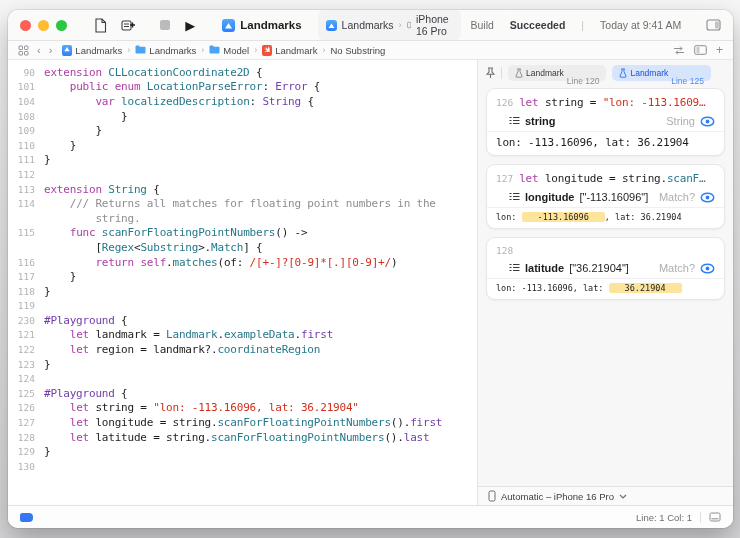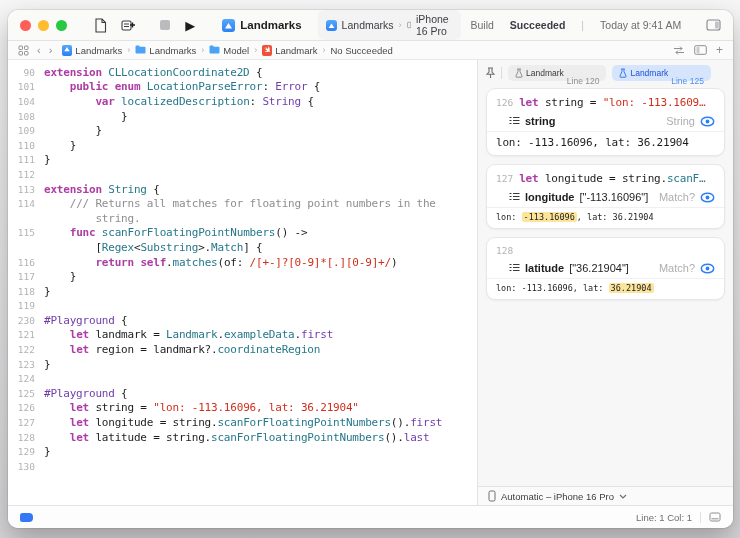--- a/index.html
+++ b/index.html
@@ -44,21 +44,21 @@
   .jb-right { margin-left:auto; display:flex; align-items:center; gap:9px; color:#8E8E93; }
 
   
   .content { flex:1; display:flex; min-height:0; }
 
   
   .editor { flex:1; background:#FFFFFF; overflow:hidden; padding-top:5px; }
   .code-line { display:flex; height:14.6px; align-items:center; white-space:pre; }
   .gutter { width:36px; flex:0 0 auto; text-align:right; padding-right:9px; font-family:"DejaVu Sans Mono", monospace; font-size:9.5px; color:#B3B3B6; }
   .code { font-family:"DejaVu Sans Mono", monospace; font-size:11px; color:#1D1D1F; letter-spacing:-0.2px; }
-  .tk-k { color:#AD3DA4; font-weight:bold; }
+  .tk-k { color:#AD3DA4; font-weight:normal; }
   .tk-t { color:#26788A; }
   .tk-p { color:#703DAA; }
   .tk-s { color:#D12F1B; }
   .tk-c { color:#8E8E93; }
   .tk-d { color:#1D1D1F; }
 
   
   .panel { width:256px; flex:0 0 auto; background:#F7F7F8; border-left:1px solid #E3E3E4; display:flex; flex-direction:column; min-height:0; }
   .chip-row { height:26px; display:flex; align-items:center; padding:0 8px; gap:6px; flex:0 0 auto; }
   .pin-btn { color:#6E6E73; display:flex; align-items:center; }
@@ -76,21 +76,21 @@
   .card-code .cnum { font-family:"DejaVu Sans Mono", monospace; font-size:9.5px; color:#B3B3B6; margin-right:6px; }
   .card-code .ccode { font-family:"DejaVu Sans Mono", monospace; font-size:11px; letter-spacing:-0.2px; }
   .card-mid { display:flex; align-items:center; gap:5px; padding:3px 9px 4px 22px; font-size:11px; color:#1D1D1F; }
   .card-mid .vname { font-weight:700; }
   .card-mid .vvalue { color:#1D1D1F; }
   .card-mid .vtype { margin-left:auto; color:#AEAEB2; }
   .eye-btn { display:flex; align-items:center; }
   .card-result { border-top:1px solid #F0F0F1; padding:4px 9px 6px 9px; font-family:"DejaVu Sans Mono", monospace; color:#1D1D1F; }
   .card-result.big { font-size:11px; letter-spacing:-0.2px; }
   .card-result.small { font-size:8.5px; }
-  .hl { background:#FCE49B; border-radius:2px; padding:0 2px; }
+  .hl { background:#FCE49B; border-radius:2px; padding:0 16px; }
 
   .device-row { height:19px; border-top:1px solid #E3E3E4; background:#FAFAFA; display:flex; align-items:center; gap:5px; padding:0 10px; font-size:9.5px; color:#3C3C43; flex:0 0 auto; }
   .device-row svg { display:block; }
 
   
   .statusbar { height:23px; border-top:1px solid #E3E3E4; background:#FDFDFD; display:flex; align-items:center; padding:0 12px; flex:0 0 auto; }
   .bp-icon { width:13px; height:9px; background:#3478F6; border-radius:2.5px 4px 4px 2.5px; }
   .sb-right { margin-left:auto; display:flex; align-items:center; gap:8px; font-size:9.5px; color:#6E6E73; }
   .sb-div { width:1px; height:11px; background:#E0E0E2; }
 </style>
@@ -191,21 +191,21 @@
         </span>
         <span class="crumb-sep">›</span>
         <span class="crumb">
           <span><span class="mini-ic" style="background:#F05138"><svg viewBox="0 0 10 10" width="10" height="10">
                 <path d="M7.5 6.5C8 5 7.5 3.2 6 2c0.5 1.2 0.3 2.3-0.2 3L3.2 2.8l1.4 2.6L2 4l3.2 3.1c-0.8 0.4-1.9 0.3-2.7-0.2 0.9 1.2 2.8 1.6 4.1 0.8 0.6-0.3 1.1 0.1 1.3 0.5 0.3-0.6 0.2-1.3-0.4-1.7z" fill="#fff"></path>
               </svg></span></span>
           <span>Landmark</span>
         </span>
         <span class="crumb-sep">›</span>
         <span class="crumb">
-          <span>No Succeeded</span>
+          <span>No Substring</span>
         </span>
       </div>
     <div class="jb-right">
       <svg width="12" height="9" viewBox="0 0 12 9">
           <path d="M1 2.5h8 M7 0.5l2 2-2 2 M11 6.5H3 M5 4.5l-2 2 2 2" fill="none" stroke="#8E8E93" stroke-width="1"></path>
         </svg>
       <svg width="13" height="10" viewBox="0 0 13 10">
           <rect x="0.7" y="0.7" width="11.6" height="8.6" rx="1.5" fill="none" stroke="#8E8E93" stroke-width="1"></rect>
           <path d="M2.5 3h3 M2.5 5h3 M2.5 7h3" stroke="#8E8E93" stroke-width="0.9"></path>
         </svg>

